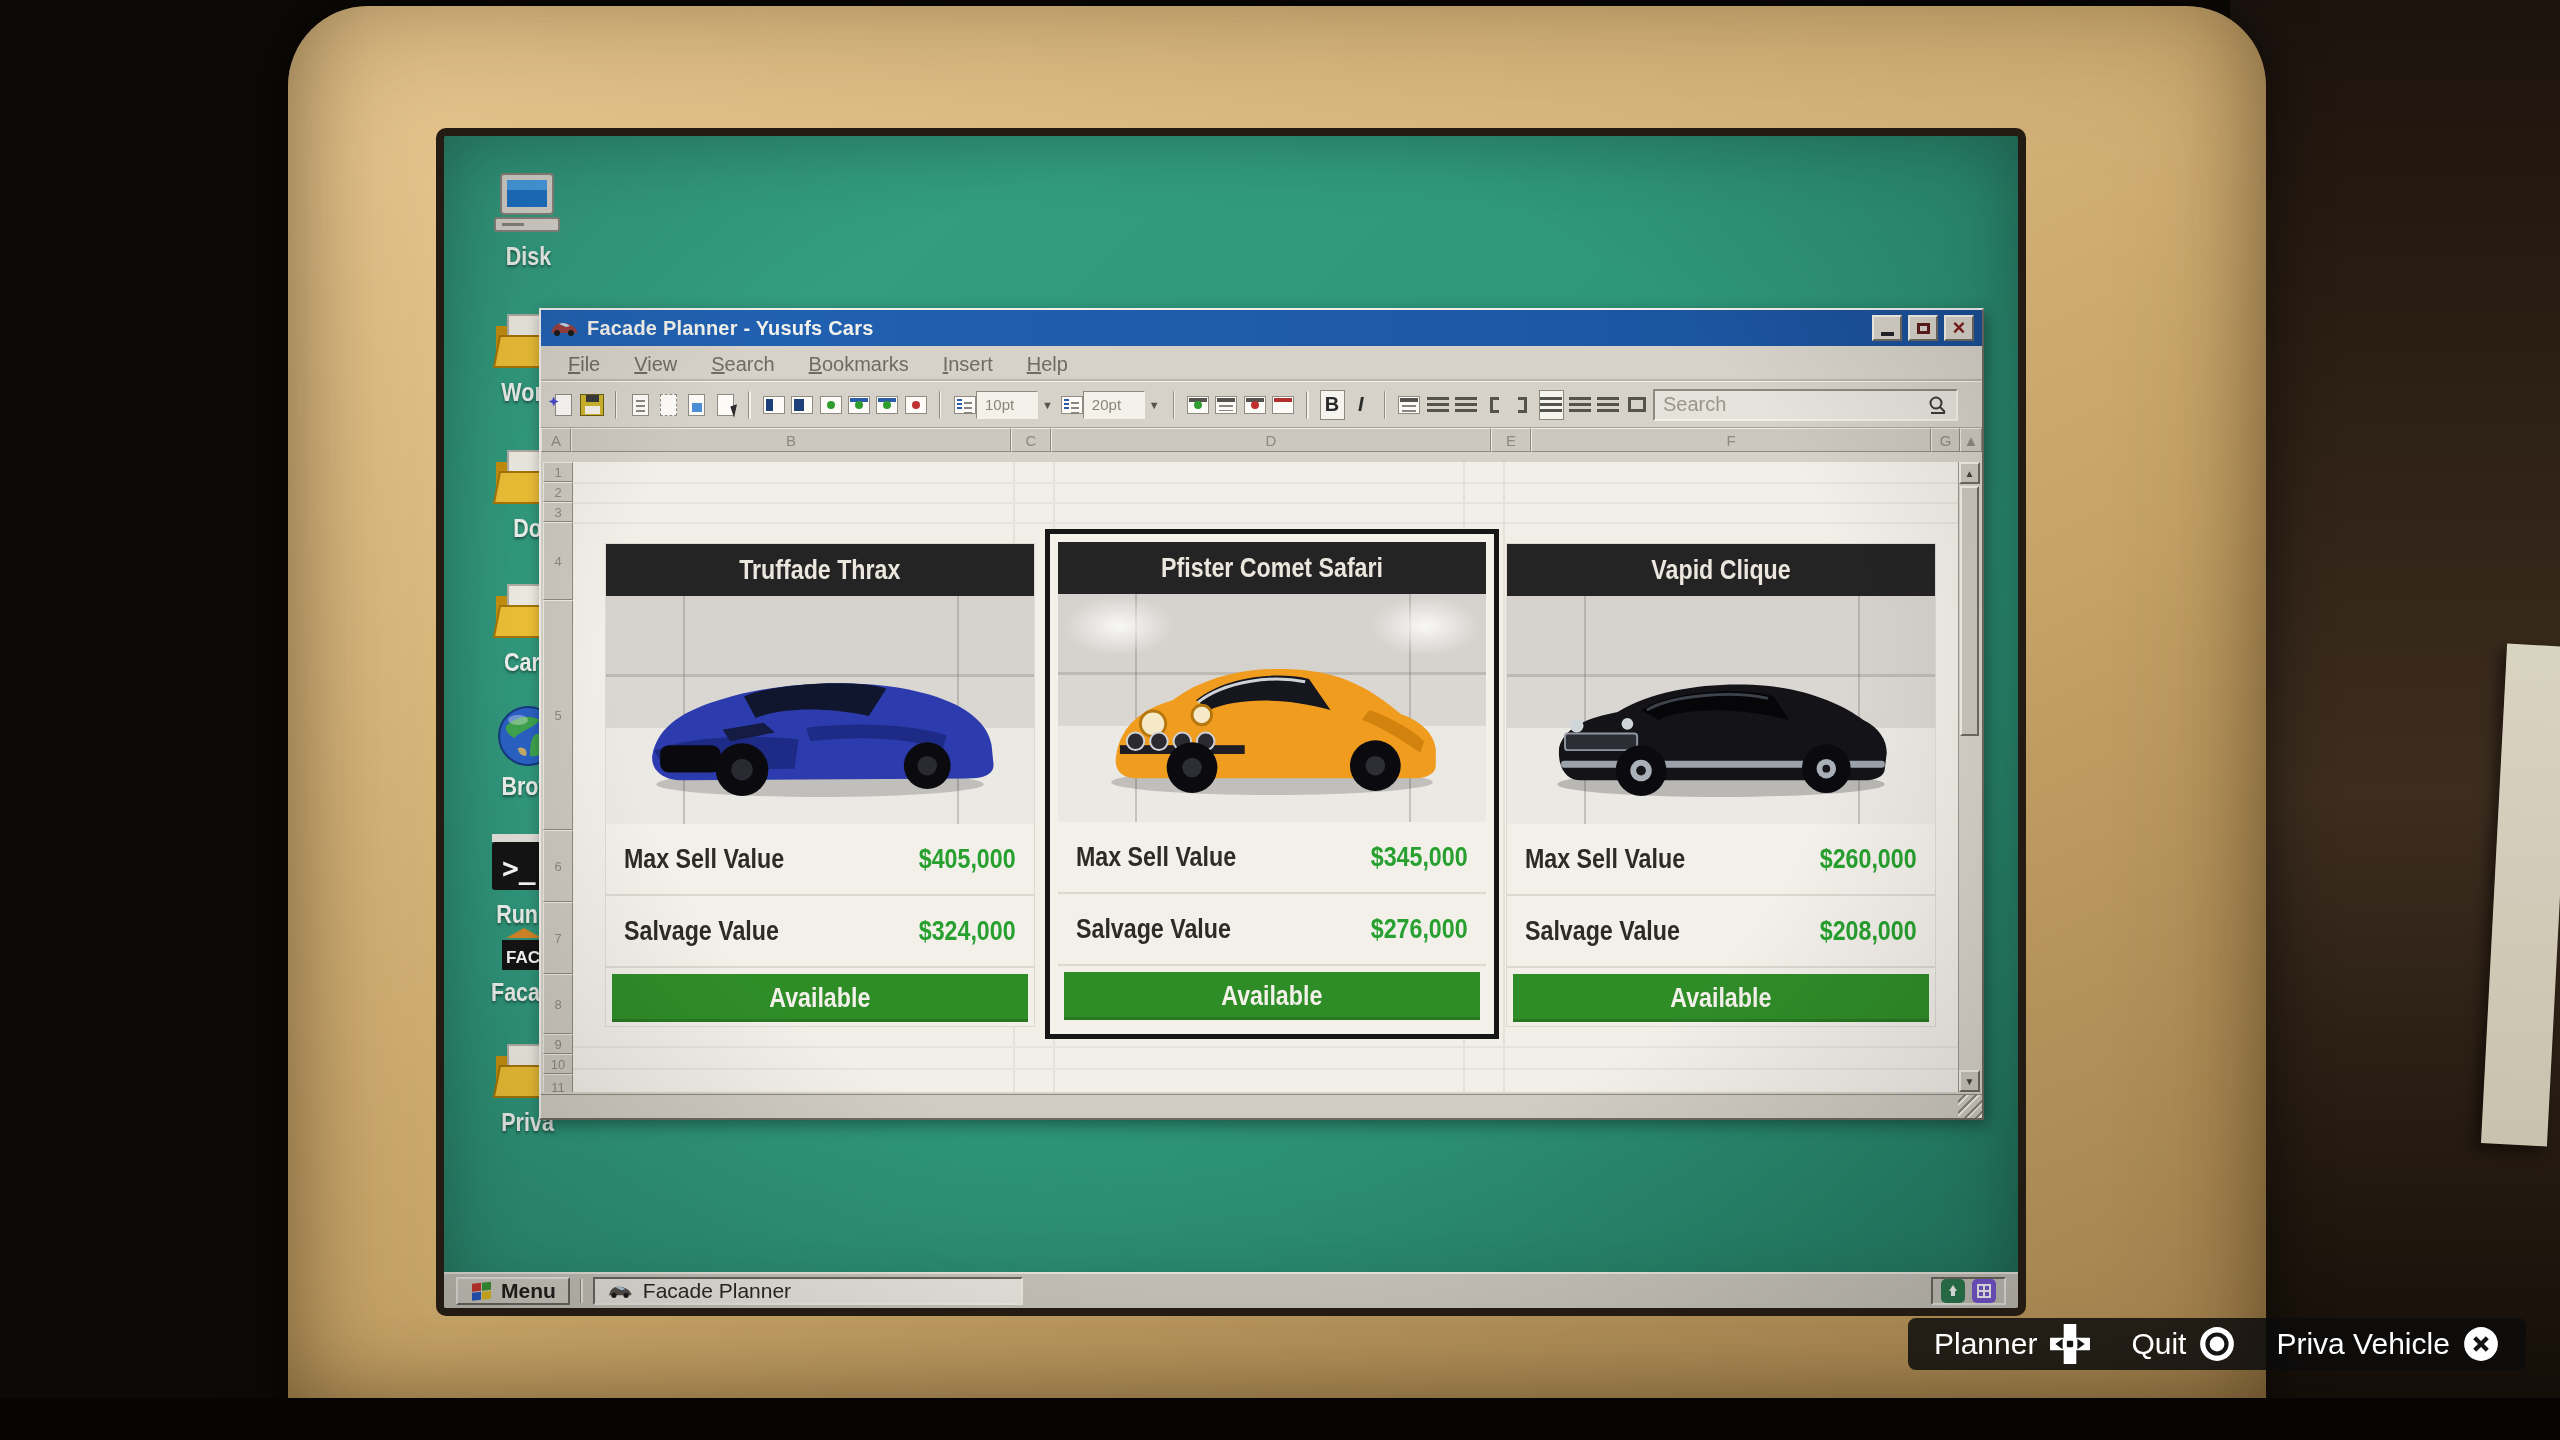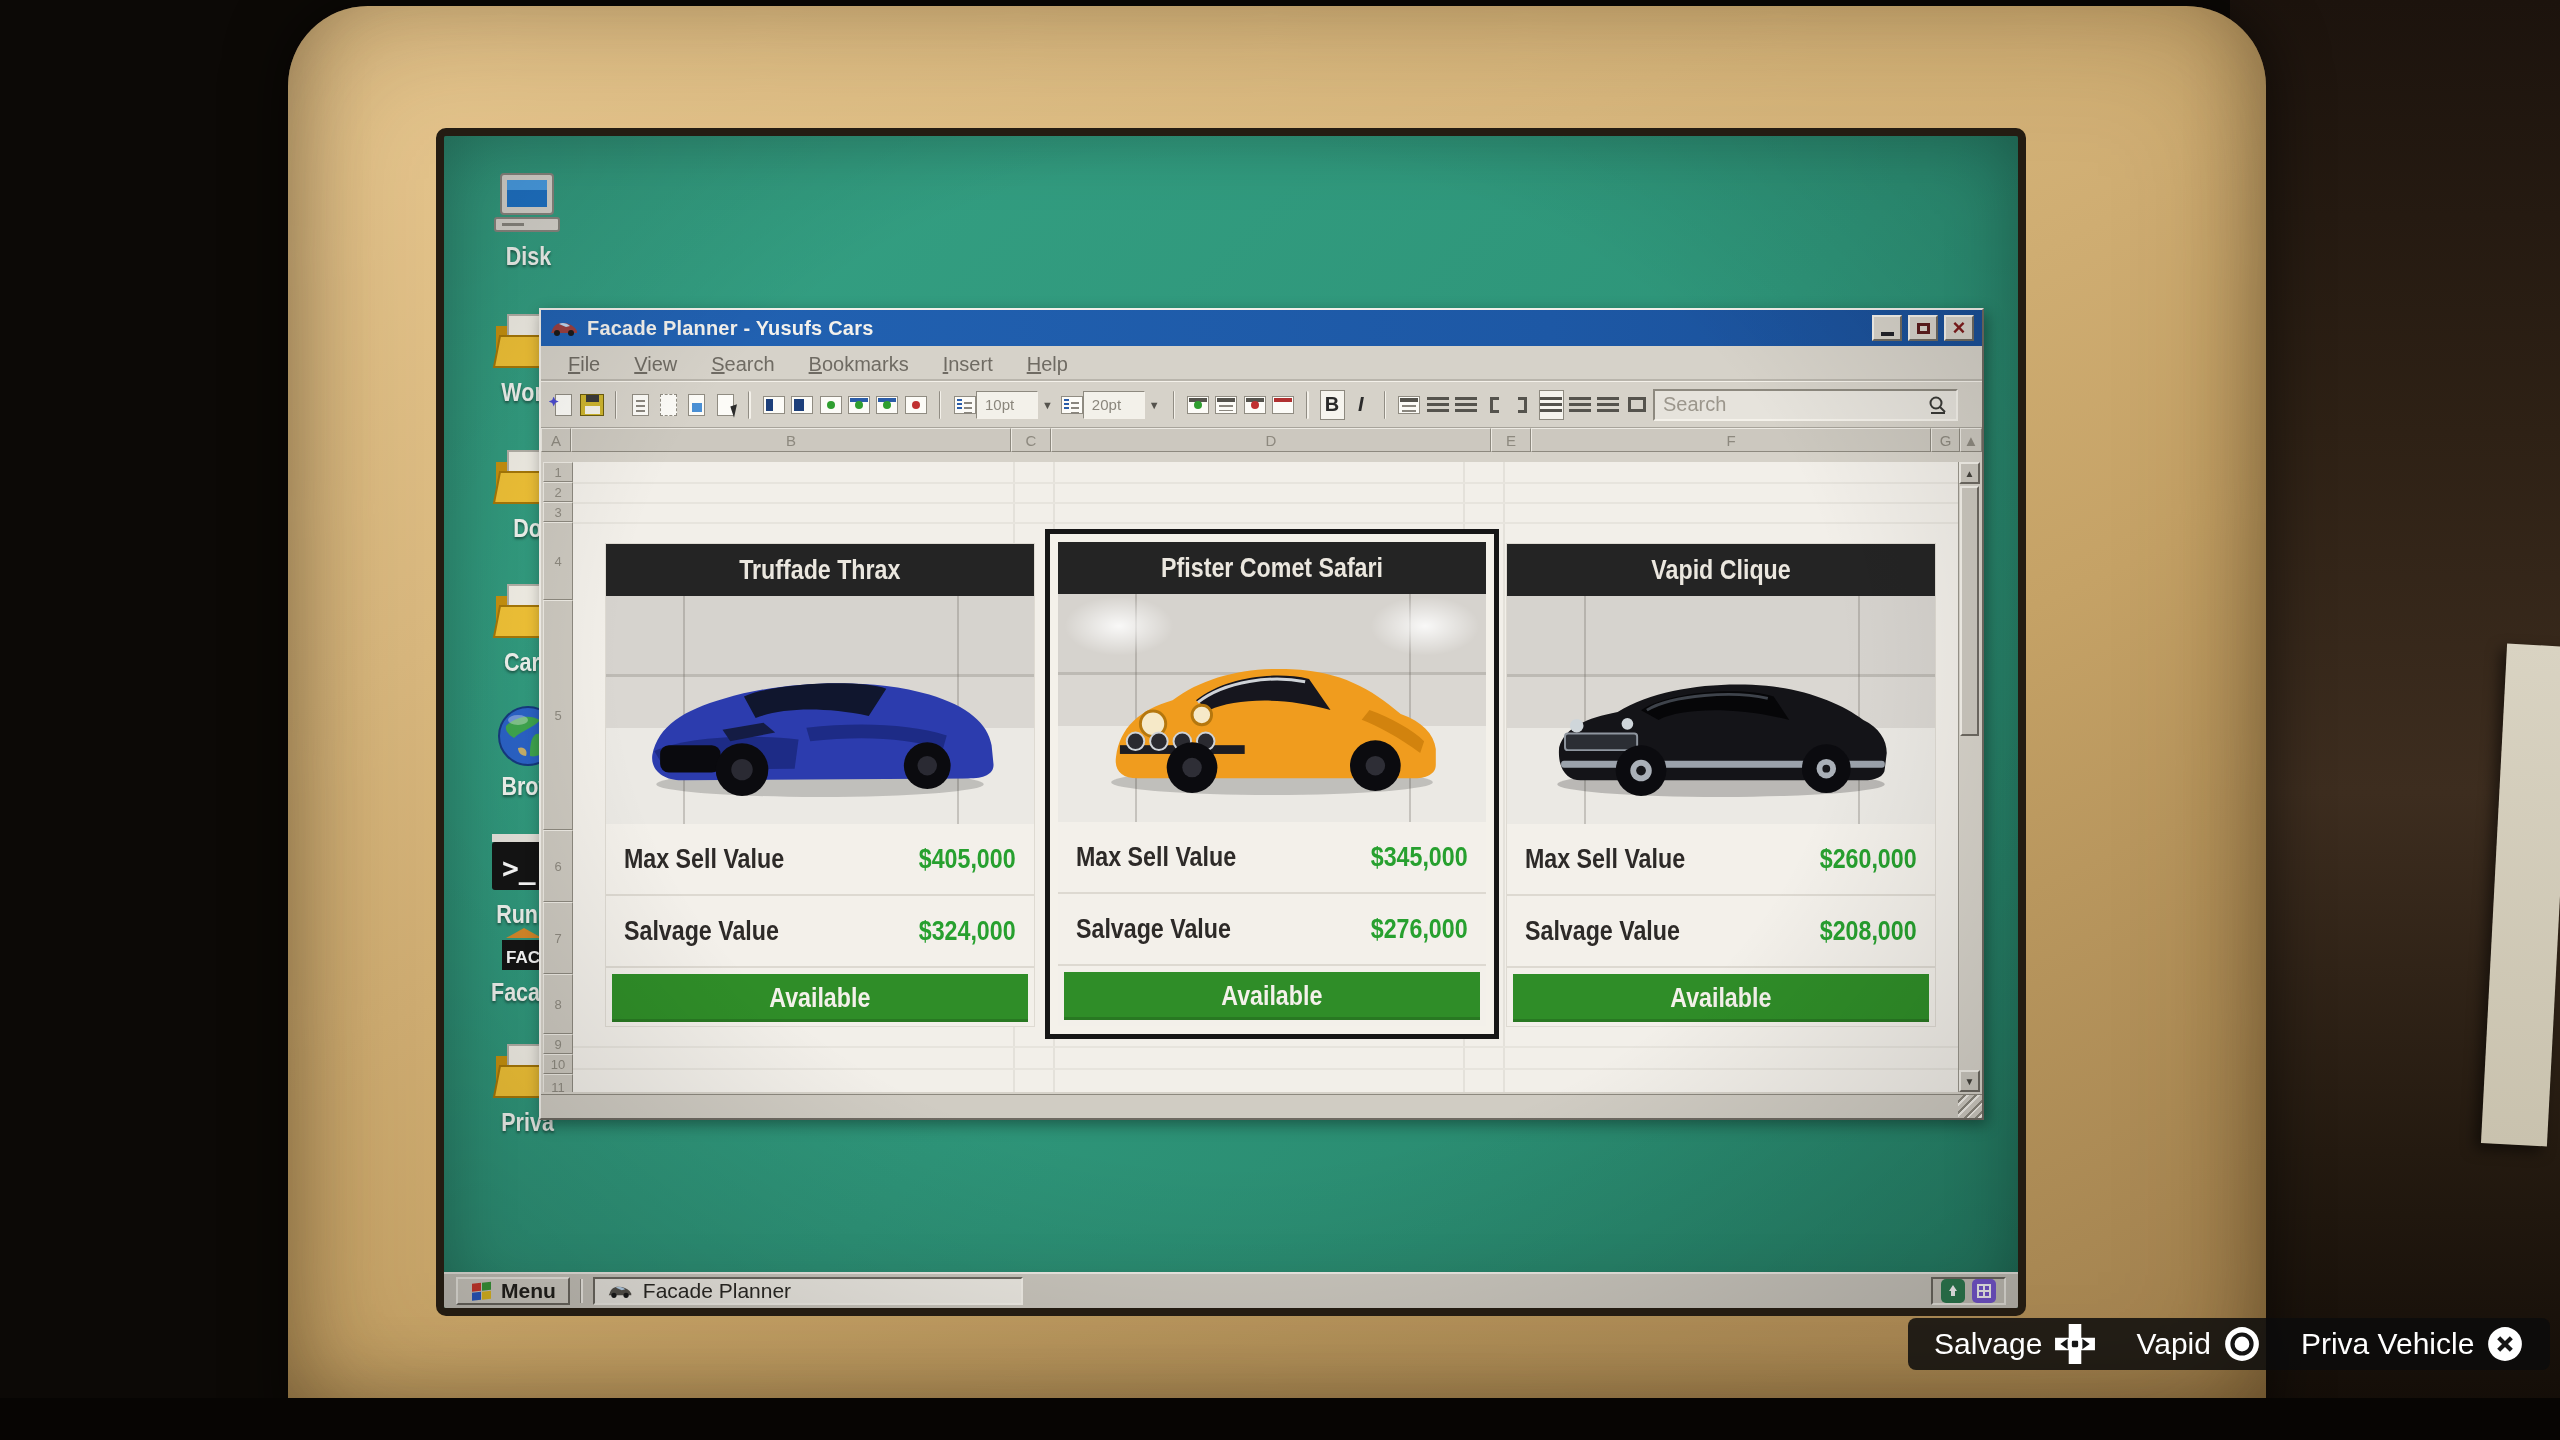--- a/index.html
+++ b/index.html
@@ -633,30 +633,30 @@
       </div>
     </div>
 
     <div class="vignette"></div>
   </div>
 
   <div class="floor-strip"></div>
 
   <div class="hud">
     <div class="hitem">
-      <span>Salvage</span>
+      <span>Planner</span>
       <svg width="42" height="42" viewBox="0 0 40 40">
           <path fill="#fff" d="M14 1 h12 v13 h13 v12 H26 v13 H14 V26 H1 V14 h13 z"></path>
           <polygon points="6,20 13,15 13,25" fill="#141414"></polygon>
           <polygon points="34,20 27,15 27,25" fill="#141414"></polygon>
           <rect x="17" y="17" width="6" height="6" rx="1" fill="#141414"></rect>
         </svg>
     </div>
     <div class="hitem">
-      <span>Vapid</span>
+      <span>Quit</span>
       <svg width="38" height="38" viewBox="0 0 36 36">
           <circle cx="18" cy="18" r="16" fill="#fff"></circle>
           <circle cx="18" cy="18" r="9" fill="none" stroke="#141414" stroke-width="4"></circle>
         </svg>
     </div>
     <div class="hitem">
       <span>Priva Vehicle</span>
       <svg width="38" height="38" viewBox="0 0 36 36">
           <circle cx="18" cy="18" r="16" fill="#fff"></circle>
           <line x1="12" y1="12" x2="24" y2="24" stroke="#141414" stroke-width="4"></line>

